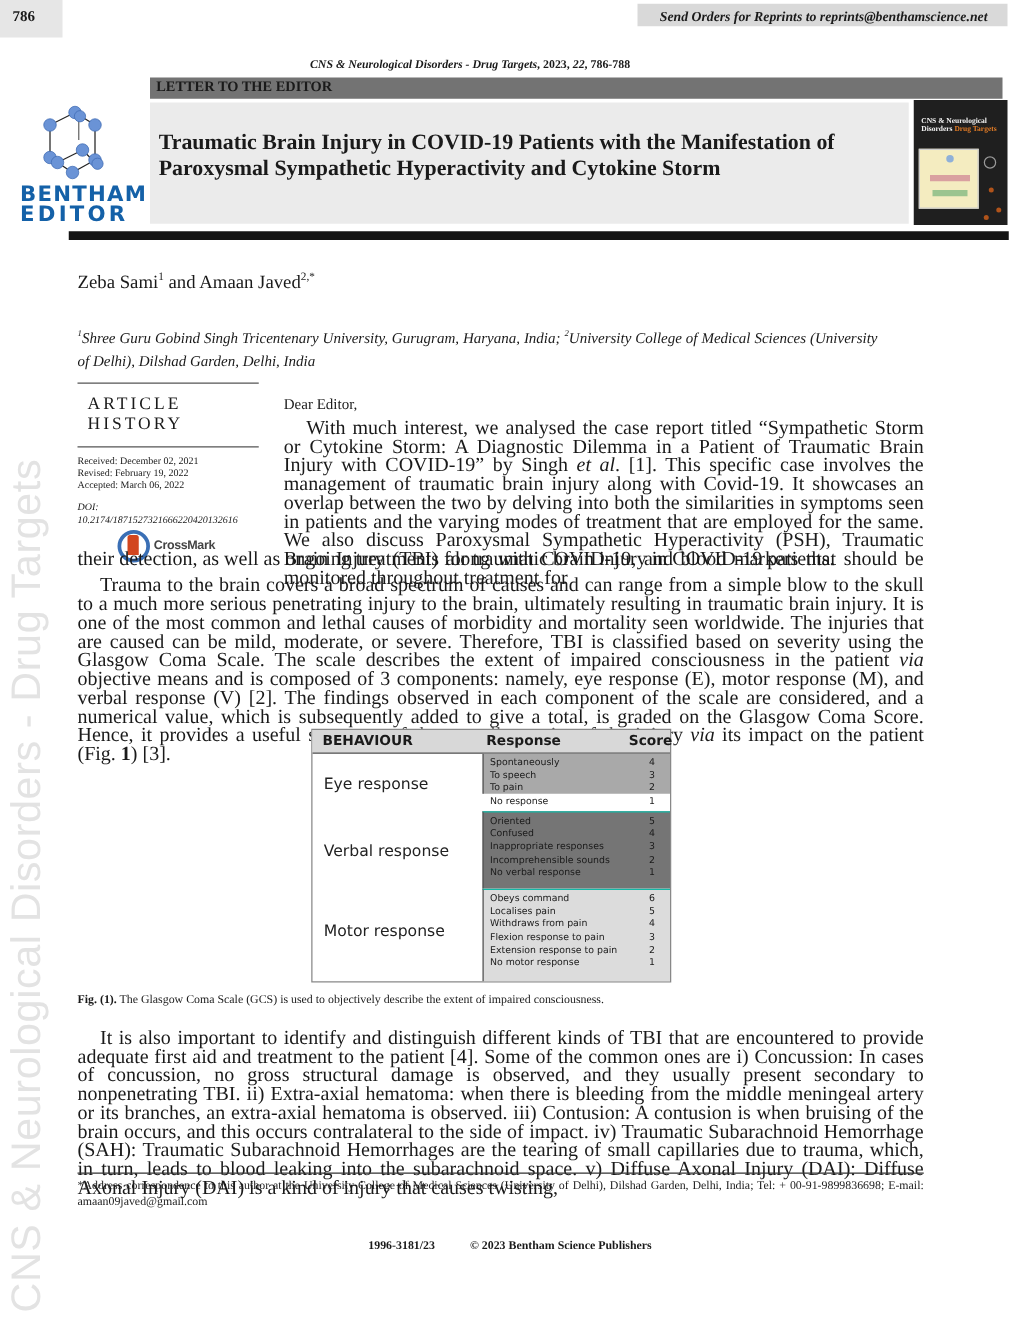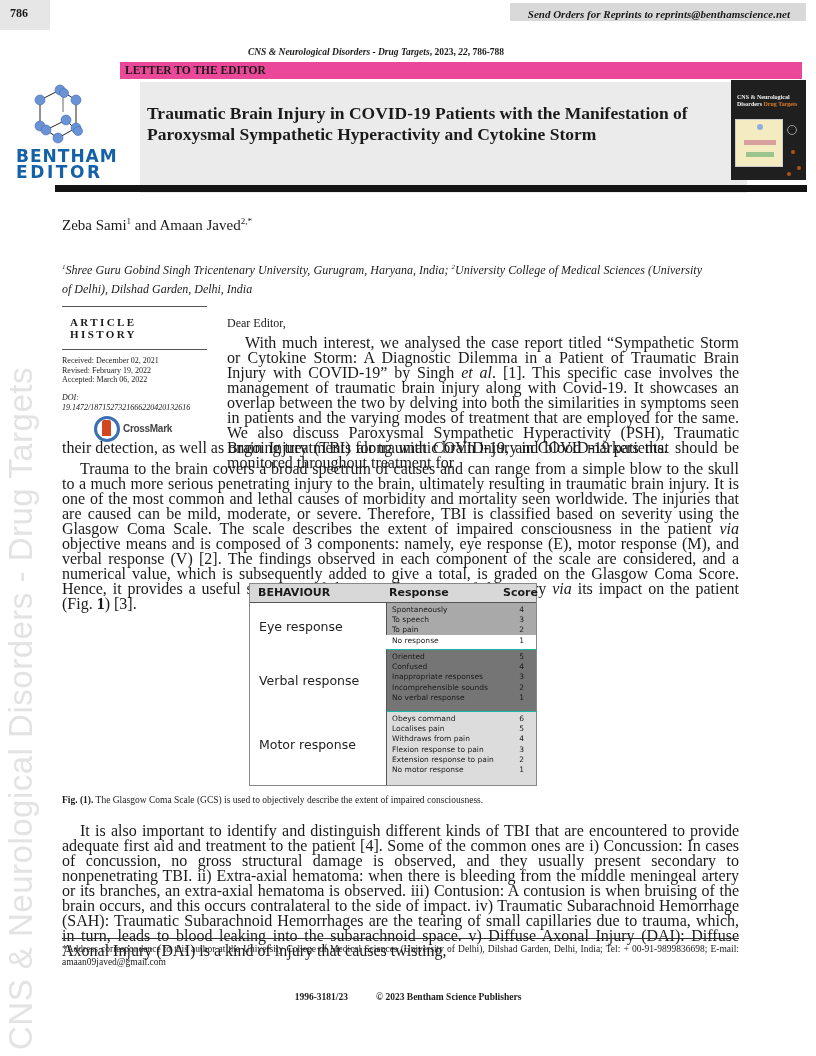--- a/index.html
+++ b/index.html
@@ -7,27 +7,27 @@
   body { position: relative; font-family: "Liberation Serif", serif; color: #1a1a1a; }
 
   .page-num-box { position: absolute; left: 0; top: 0; width: 50px; height: 30px; background: #e6e6e6; }
   .page-num { position: absolute; left: 10px; top: 6px; font-weight: bold; font-size: 12px; }
   .reprints-bar { position: absolute; left: 510px; top: 3px; width: 296px; height: 18px; background: #d9d9d9; }
   .reprints { position: absolute; right: 16px; top: 5px; font-size: 11px; font-style: italic; font-weight: bold; }
 
   .journal-line { position: absolute; left: 0; width: 652px; top: 47px; text-align: center; font-size: 9.5px; font-style: italic; font-weight: bold; padding-left: 100px; }
   .journal-line .plain { font-style: normal; }
 
-  .letter-bar { position: absolute; left: 120px; top: 62px; width: 682px; height: 17px; background: #ec4899; }
+  .letter-bar { position: absolute; left: 120px; top: 62px; width: 682px; height: 17px; background: #737373; }
   .letter-bar span { position: absolute; left: 5px; top: 2px; font-size: 11.5px; font-weight: bold; }
 
   .logo { position: absolute; left: 8px; top: 82px; width: 110px; height: 100px; }
   .logo-word { position: absolute; left: 8px; font-family: "DejaVu Sans", sans-serif; font-weight: bold; color: #1461a8; font-size: 17px; letter-spacing: 1px; line-height: 17px; }
 
-  .title-bar { position: absolute; left: 120px; top: 82px; width: 607px; height: 111px; background: #ebebeb; margin-left: 20px; }
+  .title-bar { position: absolute; left: 120px; top: 82px; width: 607px; height: 97px; background: #ebebeb; }
   .title { position: absolute; left: 7px; top: 21px; font-size: 17.5px; font-weight: bold; line-height: 21px; width: 595px; }
 
   .cover { position: absolute; left: 731px; top: 80px; width: 75px; height: 100px; background: #1f1f1f; overflow: hidden; }
   .cover .c-title { position: absolute; left: 6px; top: 14px; font-size: 6px; font-weight: bold; color: #f2f2f2; line-height: 7px; }
   .cover .c-orange { color: #e07b26; }
   .cover .c-img { position: absolute; left: 4px; top: 39px; width: 48px; height: 48px; background: #f4ecc0; border: 1px solid #ccc; }
   .cover .c-img .stripe1 { position:absolute; left:8px; top:20px; width:32px; height:5px; background:#d9a0a0; }
   .cover .c-img .stripe2 { position:absolute; left:10px; top:32px; width:28px; height:5px; background:#9bc48f; }
   .cover .c-img .node { position:absolute; left:21px; top:4px; width:6px; height:6px; border-radius:50%; background:#8fb0d8; }
   .cover .dot1 { position:absolute; left:56px; top:45px; width:10px; height:10px; border-radius:50%; border:1px solid #999; }
@@ -35,21 +35,21 @@
 
   .black-rule { position: absolute; left: 55px; top: 185px; width: 752px; height: 7px; background: #141414; }
 
   .authors { position: absolute; left: 62px; top: 216px; font-size: 15px; }
   .authors sup { font-size: 9px; }
   .affil { position: absolute; left: 62px; top: 258px; width: 640px; font-size: 12px; font-style: italic; line-height: 19px; text-align: justify; }
   .affil sup { font-size: 7px; }
 
   .history { position: absolute; left: 62px; top: 306px; width: 145px; }
   .history .rule { height: 1px; background: #555; }
-  .history .h-label { font-size: 11px; font-weight: bold; letter-spacing: 2.4px; padding: 9px 0 9px 8px; }
+  .history .h-label { font-size: 14px; font-weight: normal; letter-spacing: 2.4px; padding: 9px 0 9px 8px; }
   .history .dates { font-size: 8px; line-height: 9.5px; margin-top: 6px; }
   .history .doi { font-size: 8px; font-style: italic; line-height: 10px; margin-top: 8px; }
   .crossmark { display: flex; align-items: center; margin: 3px 0 0 32px; }
   .cm-icon { width: 26px; height: 26px; border-radius: 50%; border: 3px solid #3a6fb5; background: #ffffff; position: relative; }
   .cm-icon::after { content: ""; position: absolute; left: 5px; top: 1px; width: 9px; height: 16px; background: #d2461f; border-radius: 2px 2px 0 0; }
   .cm-text { font-family: "Liberation Sans", sans-serif; font-size: 10px; font-weight: bold; color: #444; margin-left: 3px; letter-spacing: -0.3px; }
 
   .body-text { font-size: 16px; line-height: 15px; text-align: justify; }
   .dear { position: absolute; left: 227px; top: 316px; font-size: 12px; }
   .para1-wrap { position: absolute; left: 227px; top: 335px; width: 512px; }
@@ -159,21 +159,21 @@
   <div class="rule"></div>
   <div class="h-label">ARTICLE HISTORY</div>
   <div class="rule"></div>
   <div class="dates">
     <div>Received: December 02, 2021</div>
     <div>Revised: February 19, 2022</div>
     <div>Accepted: March 06, 2022</div>
   </div>
   <div class="doi">
     <div>DOI:</div>
-    <div>19.1472/1871527321666220420132616</div>
+    <div>10.2174/1871527321666220420132616</div>
   </div>
   <div class="crossmark">
     <div class="cm-icon"></div>
     <span class="cm-text">CrossMark</span>
   </div>
 </div>
 
 <div class="dear">Dear Editor,</div>
 <p class="body-text para1-wrap" style="text-indent:18px;"><span>With much interest, we analysed the case report titled “Sympathetic Storm or Cytokine Storm: A Diagnostic Dilemma in a Patient of Traumatic Brain Injury with COVID-19” by Singh </span><i>et al</i><span>. [1]. This specific case involves the management of traumatic brain injury along with Covid-19. It showcases an overlap between the two by delving into both the similarities in symptoms seen in patients and the varying modes of treatment that are employed for the same. We also discuss Paroxysmal Sympathetic Hyperactivity (PSH), Traumatic Brain Injury (TBI) along with COVID-19, and blood markers that should be monitored throughout treatment for</span></p>
 <p class="body-text para1-tail">their detection, as well as ongoing treatments for traumatic brain injury in COVID-19 patients.</p>

